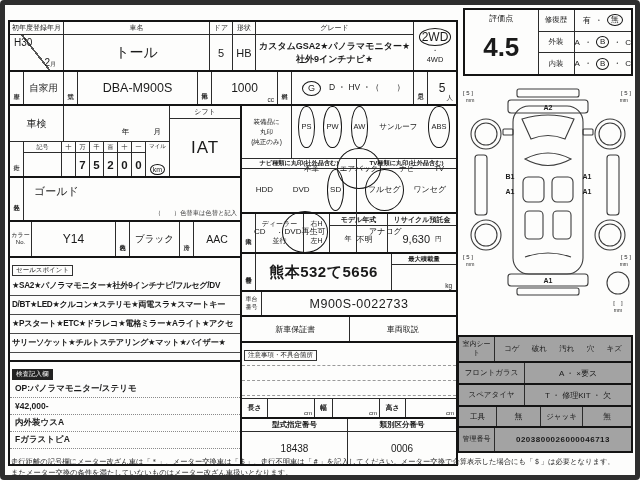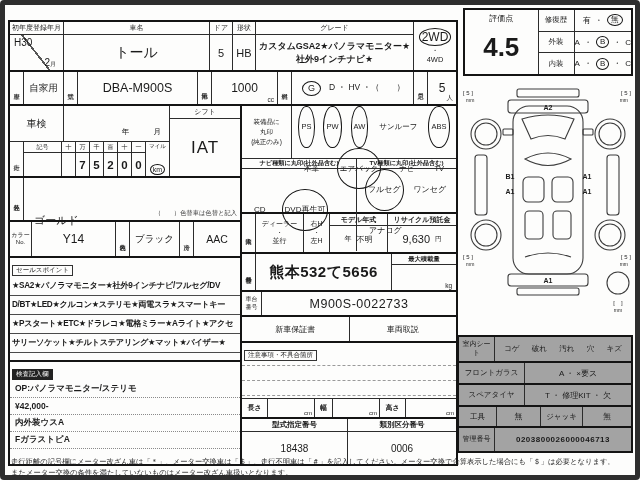--- a/index.html
+++ b/index.html
@@ -58,21 +58,21 @@
   .md{flex:1;display:flex;align-items:center;justify-content:center;font-size:11.5px;font-weight:700;}
   .msign{width:38px}.mdig{width:14px}
   .munit{flex:1;border-right:none;display:flex;flex-direction:column;align-items:center;justify-content:space-between;padding:1px 0;}
   .munit .mile{font-size:5.5px;}
   .munit .circ{font-size:7px;padding:1px 2px;}
   .shiftb{flex:1;display:flex;flex-direction:column;}
   .sh-h{height:13px;border-bottom:1px solid #2c2c2c;font-size:7px;display:flex;align-items:center;justify-content:center;}
   .sh-v{flex:1;display:flex;align-items:center;justify-content:center;font-size:17px;letter-spacing:1px;}
 
   .extc{height:44px;border-bottom:2px solid #141414;display:flex;}
-  .extv{flex:1;position:relative;margin-top:29px;}
+  .extv{flex:1;position:relative;}
   .extv .val{position:absolute;left:10px;top:6px;font-size:11px;}
   .extv .note{position:absolute;right:3px;bottom:2px;font-size:6.3px;color:#333;}
 
   .colorrow{height:36px;border-bottom:2px solid #141414;display:flex;}
   .cno{width:22px;border-right:1px solid #2c2c2c;font-size:6px;display:flex;align-items:center;justify-content:center;text-align:center;line-height:1.2;word-break:break-all;padding:0 1px;}
   .cnov{width:84px;border-right:1px solid #2c2c2c;font-size:12px;display:flex;align-items:center;justify-content:center;}
   .intv{width:50px;border-right:1px solid #2c2c2c;font-size:9.5px;display:flex;align-items:center;justify-content:center;}
   .acv{flex:1;font-size:10.5px;display:flex;align-items:center;justify-content:center;}
 
   .sales{height:104px;border-bottom:2px solid #141414;overflow:hidden;}
@@ -347,20 +347,25 @@
           </div>
         </div>
 
         <div class="navi">
           <div class="nv-h">
             <div class="nv-hl">ナビ種類に丸印(社外品含む)</div>
             <div class="nv-hr">TV種類に丸印(社外品含む)</div>
           </div>
           <div class="nv-b">
             <div class="nv-bl">
+              <div class="nv-row">
+                <span class="opt">HDD</span>
+                <span class="opt">DVD</span>
+                <span class="opt circ">SD</span>
+              </div>
               <div class="nv-row l">
                 <span class="opt">CD</span>
                 <span class="opt circ">DVD再生可</span>
               </div>
             </div>
             <div class="nv-br">
               <div class="nv-row">
                 <span class="opt circ">フルセグ</span>
                 <span class="opt">ワンセグ</span>
               </div>

